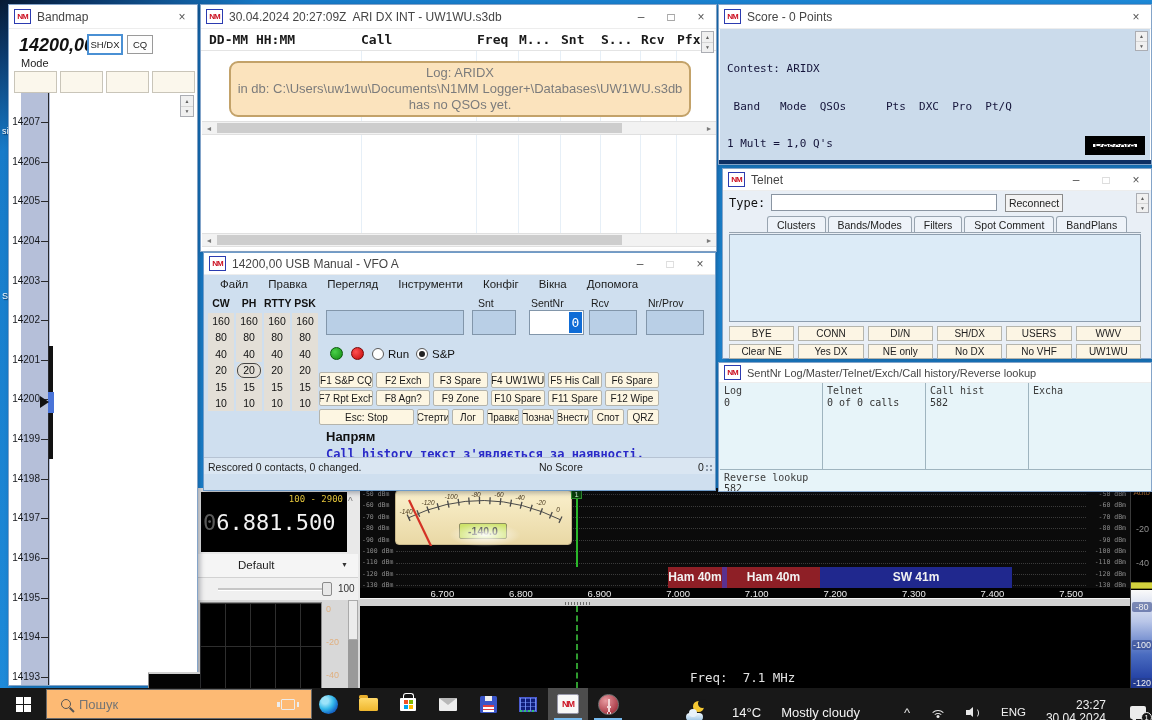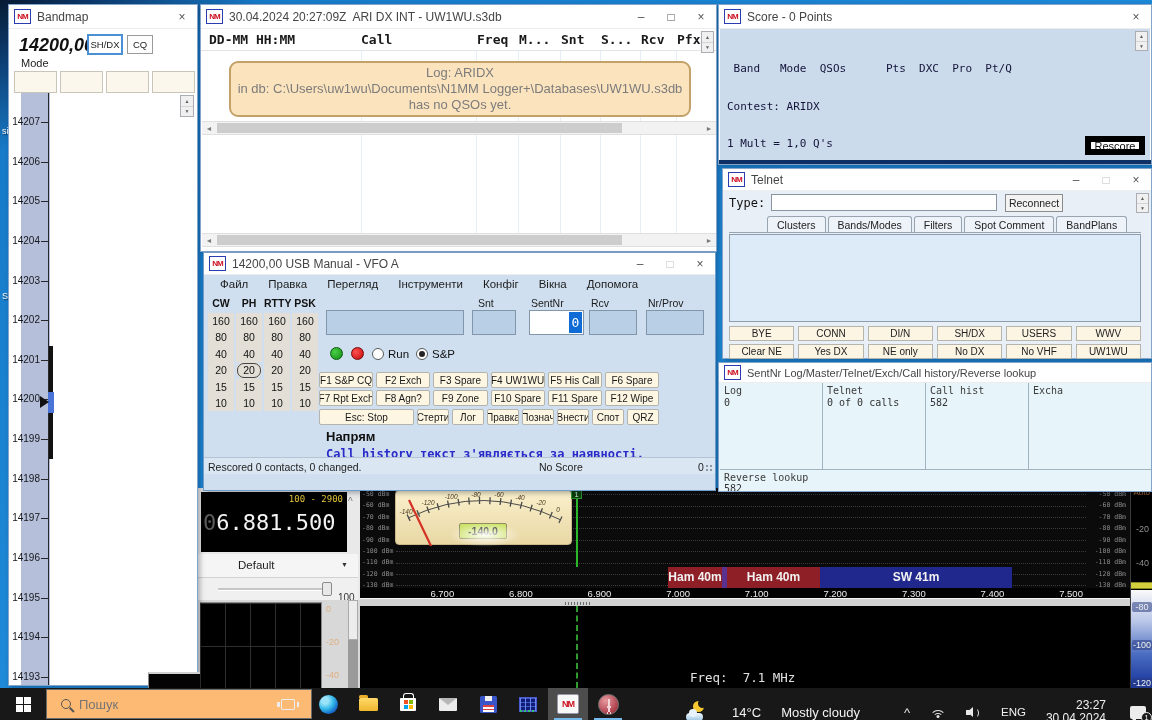--- a/index.html
+++ b/index.html
@@ -65,21 +65,21 @@
 .hscroll .arr{position:absolute;top:0;width:14px;height:12px;display:flex;align-items:center;justify-content:center;font-size:7px;color:#7a7a7a}
 .hscroll .arrL{left:0}.hscroll .arrR{right:0}
 .hscroll .arrL::after{content:"◄"}.hscroll .arrR::after{content:"►"}
 .hscroll .thumb{position:absolute;left:15px;top:1px;width:405px;height:10px;background:#cdcdcd}
 
 
 #scorewin{left:718px;top:4px;width:434px;height:161px}
 #score-body{position:absolute;left:1px;top:24px;right:1px;bottom:4px;background:#cbdbeb}
 #score-text{position:absolute;left:7px;top:9px;font:11px/12.5px "DejaVu Sans Mono",monospace;color:#14143a;white-space:pre}
 #score-spin{right:2px;top:2px;height:20px;width:13px}
-#score-rescore{position:absolute;right:5px;bottom:5px;width:60px;height:19px;background:#fdfdfd;border:6px solid #000000;font-size:11px;display:flex;align-items:center;justify-content:center;color:#111}
+#score-rescore{position:absolute;right:5px;bottom:5px;width:60px;height:19px;background:#fdfdfd;border:8px solid #000000;font-size:11px;display:flex;align-items:center;justify-content:center;color:#111}
 #score-strip{position:absolute;left:0;bottom:0;width:100%;height:4px;background:#0d2f63}
 
 
 #telnetwin{left:722px;top:168px;width:430px;height:191px;background:#e9eff6}
 #tn-typerow{position:absolute;left:0;top:22px;width:100%;height:24px}
 #tn-typelabel{position:absolute;left:6px;top:5px;font:12px "DejaVu Sans Mono",monospace;color:#111}
 #tn-input{position:absolute;left:48px;top:3px;width:226px;height:17px;background:#fff;border:1px solid #8a95a2;font-size:11px;padding:0 3px}
 #tn-reconnect{position:absolute;left:282px;top:3px;width:58px;height:18px;background:#f3f3f3;border:1px solid #8b8b8b;font-size:10.5px;display:flex;align-items:center;justify-content:center;color:#222}
 #tn-spin{right:2px;top:24px;height:20px;width:13px}
 #tn-tabs{position:absolute;left:6px;top:47px;right:10px;height:17px;display:flex;border-bottom:1px solid #98a4b0}
@@ -154,21 +154,21 @@
 #sdr-digits::first-letter{color:#5a5a5a}
 #sdr-collapse{position:absolute;left:152px;top:8px;font-size:10px;color:#777}
 #sdr-collapse::after{content:"^"}
 #sdr-combo{position:absolute;left:2px;top:66px;width:160px;height:24px;background:#f5f5f5;border-bottom:1px solid #d2d2d2}
 #sdr-combo .cv{position:absolute;left:40px;top:5px;font-size:11.5px;color:#222}
 #sdr-combo .caret{position:absolute;right:10px;top:7px;font-size:7px;color:#333}
 #sdr-combo .caret::after{content:"▼"}
 #sdr-slider{position:absolute;left:2px;top:90px;width:160px;height:22px;background:#f0f0f0}
 #sdr-track{position:absolute;left:20px;top:10px;width:112px;height:3px;background:#c6c6c6;border-bottom:1px solid #fff}
 #sdr-handle{position:absolute;left:124px;top:4px;width:10px;height:14px;background:#e8e8e8;border:1px solid #8a8a8a;border-radius:2px}
-#sdr-sliderval{position:absolute;left:140px;top:14px;font-size:10px;color:#333}
+#sdr-sliderval{position:absolute;left:140px;top:5px;font-size:10px;color:#333}
 #sdr-mini{position:absolute;left:0;top:112px;width:164px;height:88px;background:#d8d8d8}
 #sdr-miniplot{position:absolute;left:4px;top:2px;width:122px;height:86px;background:#000;border-top:1px solid #8a8a8a;border-right:1px solid #8a8a8a;
   background-image:repeating-linear-gradient(90deg,#2e2e2e 0 1px,transparent 1px 25px),repeating-linear-gradient(#2e2e2e 0 1px,transparent 1px 43px)}
 #sdr-miniscale{position:absolute;left:130px;top:4px;width:24px}
 #sdr-miniscale div{height:33px;font-size:9px;color:#e0b080}
 #sdr-minisb1{position:absolute;left:152px;top:0px;width:10px;height:40px;background:#ececec;border:1px solid #aaa}
 #sdr-minisb2{position:absolute;left:152px;top:40px;width:10px;height:48px;background:#9a9a9a}
 #sdr-spec{position:absolute;left:164px;top:0;width:770px;height:110px;background:#0b0b0b}
 #dbm-rows{position:absolute;left:0;top:0;width:100%;height:103px}
 .dbmrow{height:11.4px;position:relative}
@@ -552,22 +552,22 @@
   <div id="scorewin" class="win">
     <div class="tbar">
       <span class="nmicon">NM</span>
       <span class="ttl">Score - 0 Points</span>
       <span class="wbtns">
           <span class="wbtn">×</span>
         </span>
     </div>
     <div id="score-body">
       <div id="score-text">
+        <div>Contest: ARIDX</div>
         <div> Band   Mode  QSOs      Pts  DXC  Pro  Pt/Q</div>
-        <div>Contest: ARIDX</div>
         <div>1 Mult = 1,0 Q's</div>
       </div>
       <div id="score-spin" class="spin">
           <span class="up"></span>
           <span class="dn"></span>
         </div>
       <div id="score-rescore">Rescore</div>
     </div>
     <div id="score-strip"></div>
   </div>

